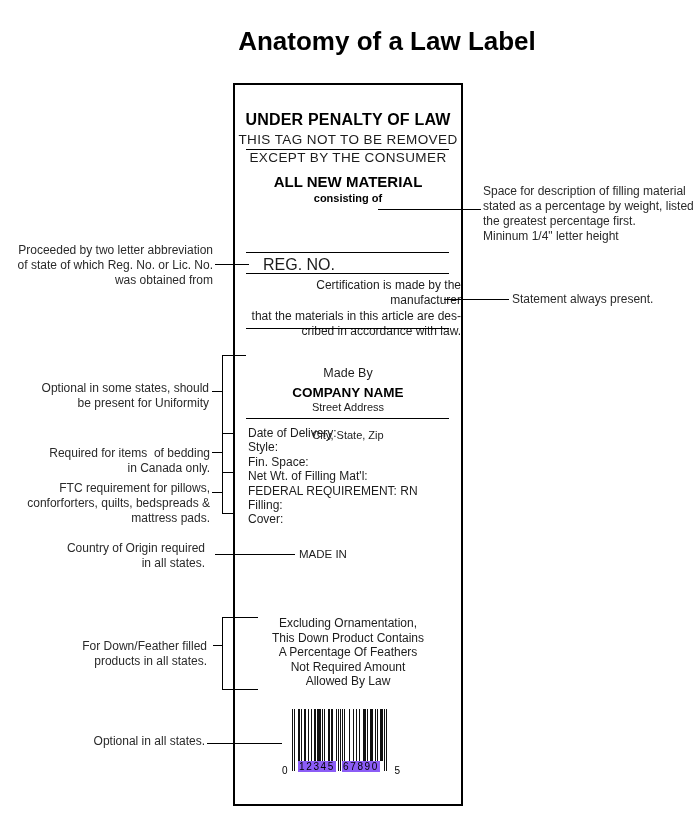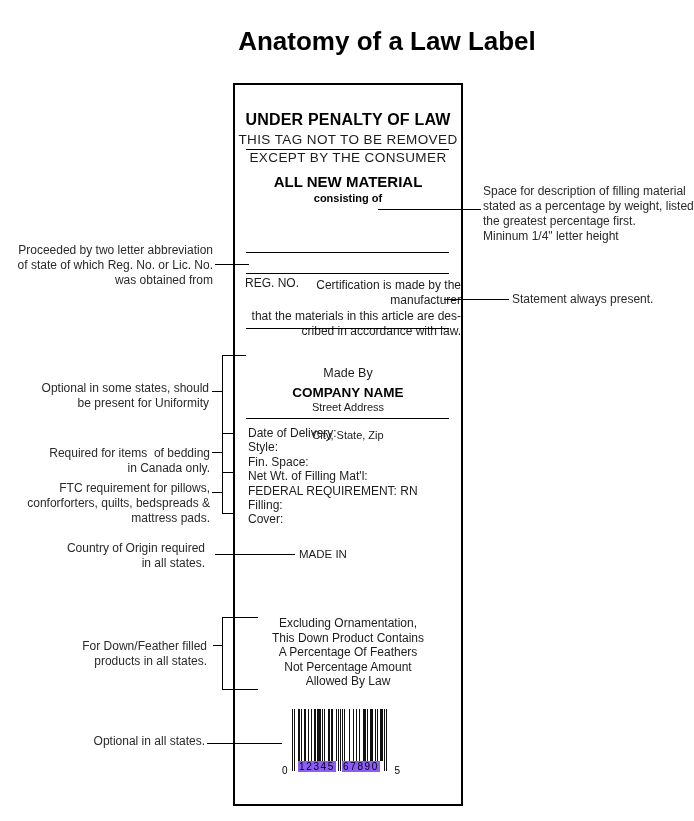--- a/index.html
+++ b/index.html
@@ -12,21 +12,21 @@
   .label-box{position:absolute;left:233px;top:83px;width:226px;height:719px;
              border:2px solid #000;background:#fff;}
   .lb{position:absolute;left:0;width:100%;text-align:center;margin-top:20px;}
   .penalty-h{top:6px;font-size:16px;font-weight:bold;letter-spacing:.2px;color:#000;}
   .penalty-1{top:27px;font-size:13.5px;letter-spacing:.4px;}
   .penalty-2{top:45px;font-size:13.5px;letter-spacing:.4px;}
   .material-h{top:68px;font-size:15px;font-weight:bold;color:#000;}
   .material-s{top:87px;font-size:11px;font-weight:bold;color:#000;}
   .rule{position:absolute;left:11px;width:203px;height:1px;background:#000;}
   .rule-1{top:64px;} .rule-2{top:167px;} .rule-3{top:188px;} .rule-4{top:243px;} .rule-5{top:333px;}
-  .regno{position:absolute;left:10px;top:171px;font-size:12px;margin-top:20px;}
+  .regno{position:absolute;left:28px;top:171px;font-size:16px;}
   .cert{position:absolute;left:13px;top:193px;font-size:12px;line-height:15.3px;text-align:right;}
   .madeby{top:261px;font-size:12.5px;}
   .company{top:280px;font-size:13.5px;font-weight:bold;color:#000;}
   .street{top:296px;font-size:11px;}
   .citystate{top:324px;font-size:11px;}
   .fields{position:absolute;left:13px;top:341px;font-size:12px;line-height:14.4px;text-align:left;}
   .madein{position:absolute;left:64px;top:463px;font-size:11.5px;}
   .downstmt{position:absolute;left:0;top:531px;width:100%;text-align:center;
             font-size:12px;line-height:14.6px;}
 
@@ -124,21 +124,21 @@
       <div>Filling:</div>
       <div>Cover:</div>
     </div>
 
     <div class="madein">MADE IN</div>
 
     <div class="downstmt">
       <div>Excluding Ornamentation,</div>
       <div>This Down Product Contains</div>
       <div>A Percentage Of Feathers</div>
-      <div>Not Percentage Amount</div>
+      <div>Not Required Amount</div>
       <div>Allowed By Law</div>
     </div>
 
     <div class="barcode">
       <div class="bars">
           <div class="module on guard"></div>
           <div class="module guard"></div>
           <div class="module on guard"></div>
           <div class="module"></div>
           <div class="module"></div>

